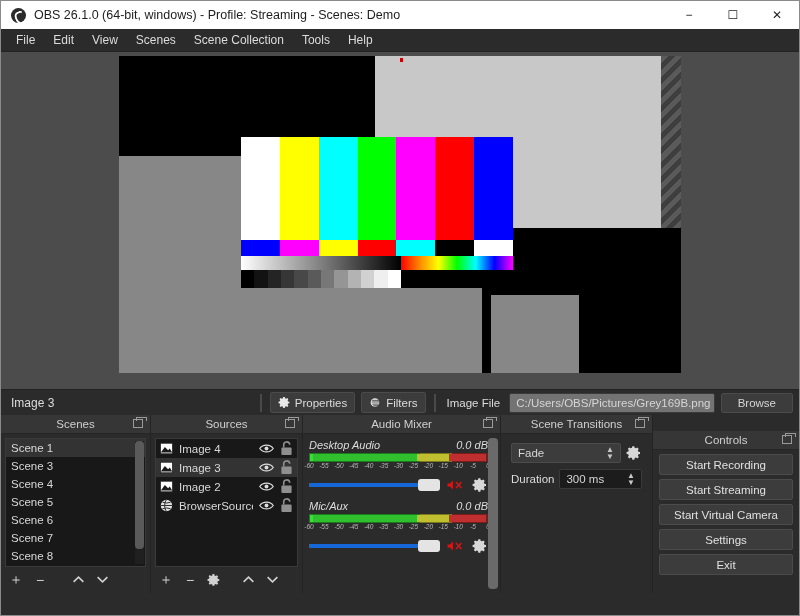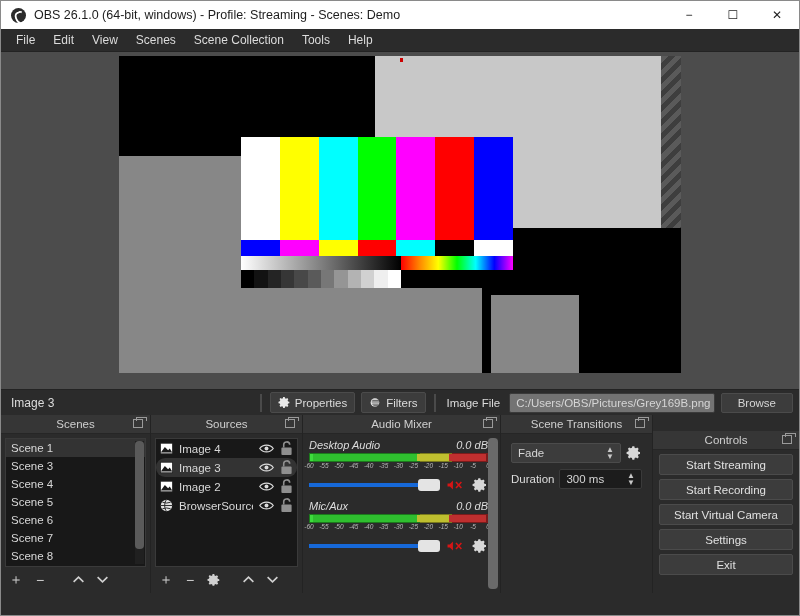--- a/index.html
+++ b/index.html
@@ -104,21 +104,21 @@
   .vscroll { position:absolute; right:1px; top:2px; width:9px; bottom:2px;
              background:#202020; }
   .vthumb { position:absolute; left:0; width:9px; background:#5a5a5a;
             border-radius:4px; }
   .btnrow { height:22px; display:flex; align-items:center; gap:2px;
             padding-top:3px; }
   .ibtn { width:22px; height:18px; display:flex; align-items:center;
           justify-content:center; color:#cfcfcf; font-size:14px; }
 
   .src-row { height:19px; display:flex; align-items:center; padding:0 4px;
-             gap:6px; font-size:11.5px; color:#d8d8d8;border-radius:9px;}
+             gap:6px; font-size:11.5px; color:#d8d8d8;}
   .src-row.sel { background:#333333; }
   .src-ico { width:13px; height:13px; flex:0 0 auto; }
   .src-name { flex:1; white-space:nowrap; overflow:hidden; }
   .eye { width:15px; flex:0 0 auto; }
   .lock { width:13px; flex:0 0 auto; }
 
   
   .mixwrap { flex:1; overflow:hidden; position:relative; padding:2px 2px 2px 4px; }
   .ch { padding:3px 10px 4px 2px;font-style:italic; }
   .ch-top { display:flex; justify-content:space-between; font-size:11px;
@@ -525,22 +525,22 @@
         </div>
       </div>
     </div>
 
     <div class="dock" style="width:146px; border-right:none;margin-top:16px;">
       <div class="dock-hdr">
         <span>Controls</span>
         <span class="float"></span>
       </div>
       <div class="dock-body" style="padding:2px 3px;">
+        <div class="cbtn">Start Recording</div>
         <div class="cbtn">Start Streaming</div>
-        <div class="cbtn">Start Recording</div>
         <div class="cbtn">Start Virtual Camera</div>
         <div class="cbtn">Settings</div>
         <div class="cbtn">Exit</div>
       </div>
     </div>
   </div>
 
 
 </div>
 

